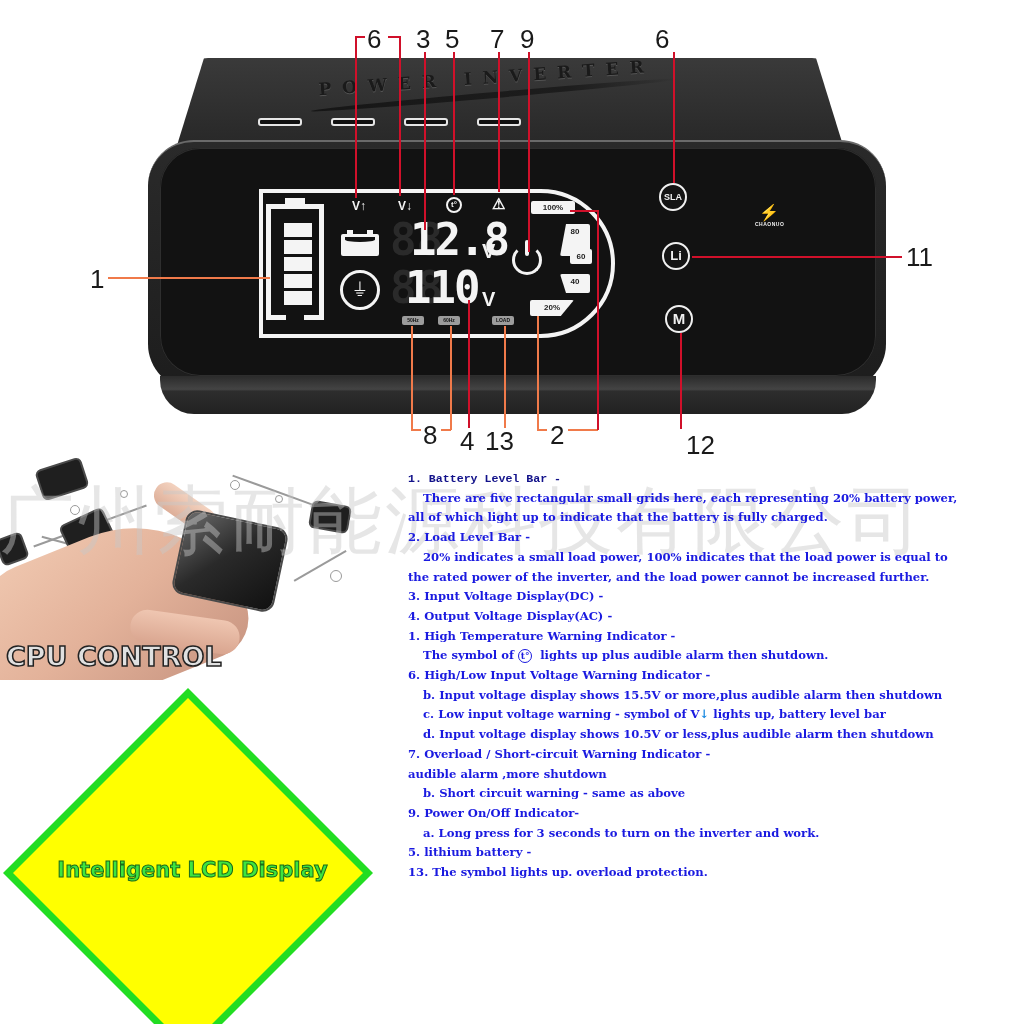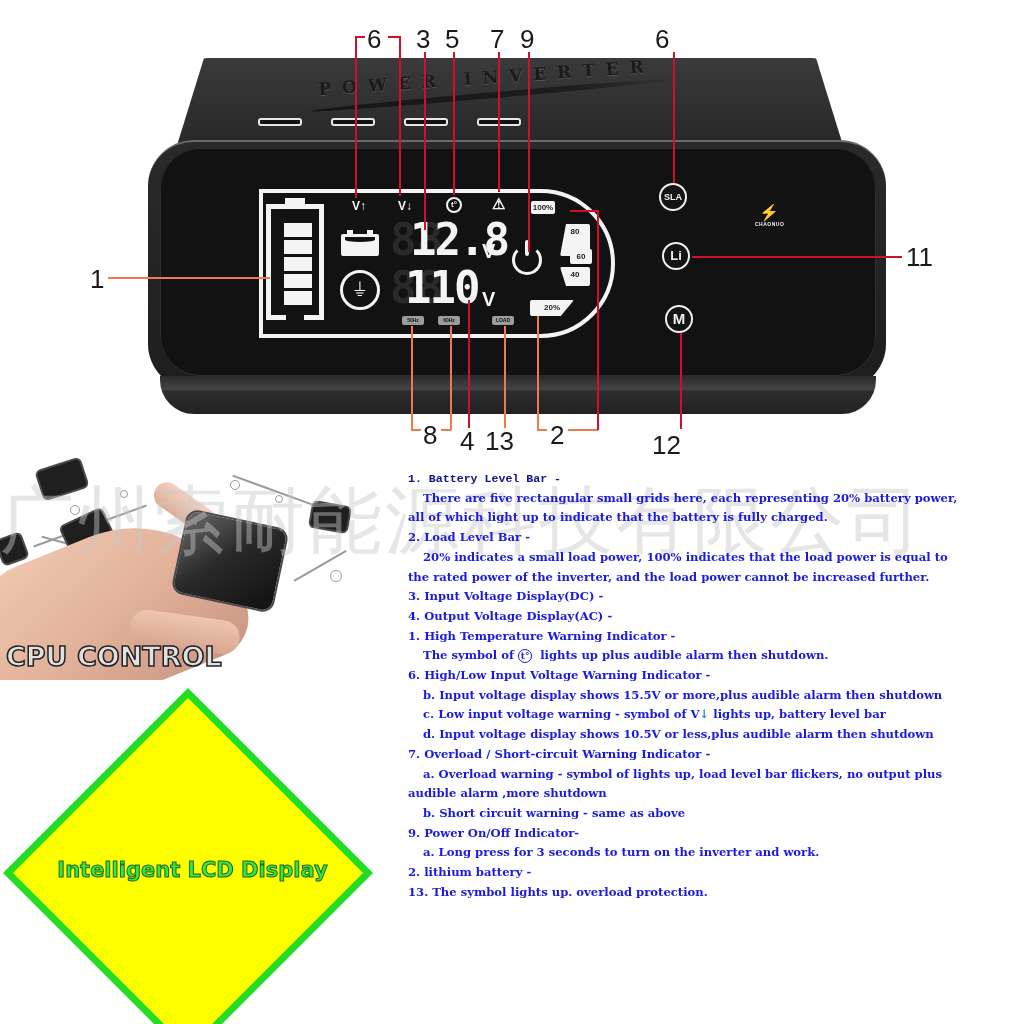--- a/index.html
+++ b/index.html
@@ -240,24 +240,24 @@
   <div class="seg-ghost" style="left:390px;top:266px">88</div>
   <div class="seg-digits" style="left:405px;top:266px">110</div>
   <div class="seg-unit" style="left:482px;top:288px">V</div>
 
   <div class="mini-tag" style="left:402px;top:316px">50Hz</div>
   <div class="mini-tag" style="left:438px;top:316px">60Hz</div>
   <div class="mini-tag" style="left:492px;top:316px">LOAD</div>
 
   <div class="power-symbol"></div>
 
-  <div class="load-seg" style="left:531px;top:201px;width:24px;height:13px;line-height:13px">100%</div>
+  <div class="load-seg" style="left:531px;top:201px;width:44px;height:13px;line-height:13px">100%</div>
   <div class="load-seg" style="left:560px;top:224px;width:30px;height:32px;line-height:15px;clip-path:polygon(20% 0,100% 0,100% 100%,0 100%)">80</div>
   <div class="load-seg" style="left:570px;top:249px;width:22px;height:15px;line-height:15px">60</div>
-  <div class="load-seg" style="left:560px;top:267px;width:30px;height:19px;line-height:15px;clip-path:polygon(0 0,100% 0,100% 100%,20% 100%)">40</div>
+  <div class="load-seg" style="left:560px;top:274px;width:30px;height:19px;line-height:15px;clip-path:polygon(0 0,100% 0,100% 100%,20% 100%)">40</div>
   <div class="load-seg" style="left:530px;top:300px;width:44px;height:16px;line-height:16px;clip-path:polygon(0 0,100% 0,70% 100%,0 100%)">20%</div>
 
   <div class="round-btn" style="left:659px;top:183px;font-size:9px">SLA</div>
   <div class="round-btn" style="left:662px;top:242px;font-size:13px">Li</div>
   <div class="round-btn" style="left:665px;top:305px;font-size:15px">M</div>
 
   <div class="logo">
     <span class="bolt">⚡</span>
     <span class="name">CHAONUO</span>
   </div>
@@ -286,21 +286,21 @@
   <div class="callout-num" style="left:520px;top:26px">9</div>
   <div class="line-v" style="left:528px;top:52px;height:200px"></div>
 
   <div class="callout-num" style="left:655px;top:26px">6</div>
   <div class="line-v" style="left:673px;top:52px;height:131px"></div>
 
   <div class="line-h" style="left:692px;top:256px;width:210px"></div>
   <div class="callout-num" style="left:906px;top:244px">11</div>
 
   <div class="line-v" style="left:680px;top:333px;height:96px"></div>
-  <div class="callout-num" style="left:652px;top:432px">12</div>
+  <div class="callout-num" style="left:686px;top:432px">12</div>
 
   <div class="line-v orange" style="left:411px;top:326px;height:104px"></div>
   <div class="line-h orange" style="left:411px;top:429px;width:10px"></div>
   <div class="callout-num" style="left:423px;top:422px">8</div>
   <div class="line-h orange" style="left:441px;top:429px;width:10px"></div>
   <div class="line-v orange" style="left:450px;top:326px;height:104px"></div>
 
   <div class="line-v" style="left:468px;top:300px;height:128px"></div>
   <div class="callout-num" style="left:460px;top:428px">4</div>
 
@@ -368,23 +368,22 @@
   <div>
     <div>6. High/Low Input Voltage Warning Indicator -</div>
     <div class="indent">b. Input voltage display shows 15.5V or more,plus audible alarm then shutdown</div>
     <div class="indent">
       <span>c. Low input voltage warning - symbol of V</span><span style="color:#1a8ae0">↓</span><span> lights up, battery level bar</span>
     </div>
     <div class="indent">d. Input voltage display shows 10.5V or less,plus audible alarm then shutdown</div>
   </div>
   <div>
     <div>7. Overload / Short-circuit Warning Indicator -</div>
-    <div class="indent">a. Overload warning - symbol of lights up, load level bar flickers, no output plus</div>
     <div>audible alarm ,more shutdown</div>
     <div class="indent">b. Short circuit warning - same as above</div>
   </div>
   <div>
     <div>9. Power On/Off Indicator-</div>
     <div class="indent">a. Long press for 3 seconds to turn on the inverter and work.</div>
   </div>
-  <div>2. lithium battery -</div>
+  <div>5. lithium battery -</div>
   <div>13. The symbol lights up. overload protection.</div>
 </div>
 
 </body></html>

